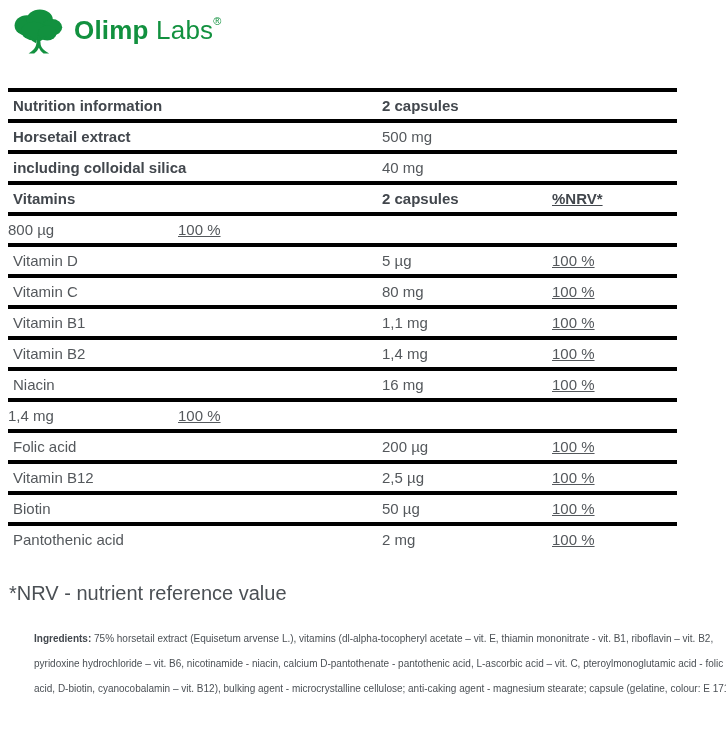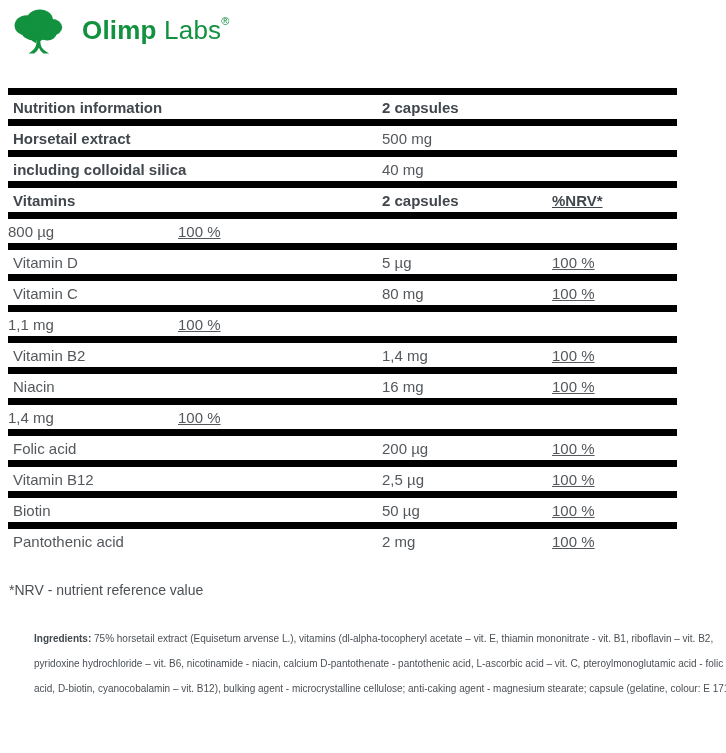--- a/index.html
+++ b/index.html
@@ -21,59 +21,58 @@
     gap: 9px;
   }
   .logo svg { display: block; }
   .logo-text {
     font-size: 26px;
     color: #12913f;
     letter-spacing: 0.2px;
     white-space: nowrap;
     line-height: 1;
     padding-bottom: 6px;
-    margin-left: 8px;
   }
   .logo-bold { font-weight: 700; }
   .logo-reg  { font-weight: 400; }
   .logo-rmark {
     font-size: 11px;
     vertical-align: 14px;
   }
 
   
   .ntable {
     position: absolute;
     top: 88px; left: 8px;
     width: 669px;
     font-size: 15px;
   }
   .nrow {
     display: flex;
     align-items: center;
     height: 31px;
-    border-top: 7px solid #000000;
+    border-top: 4px solid #000000;
     color: #54585c;
   }
   .cell-label { width: 374px; padding-left: 5px; }
   .cell-value { width: 170px; }
   .cell-nrv   { flex: 1; text-decoration: underline; }
   .nrow.header .cell-label,
   .nrow.header .cell-value,
   .nrow.header .cell-nrv,
   .nrow.bold-label .cell-label {
     font-weight: 700;
     color: #42474d;
   }
 
   
   .footnote {
     position: absolute;
     top: 582px; left: 9px;
-    font-size: 14px;
+    font-size: 20px;
     color: #4b5055;
   }
 
   
   .ingredients {
     position: absolute;
     top: 626px; left: 22px;
     width: 706px;
     font-size: 10px;
     line-height: 25px;
@@ -138,20 +137,21 @@
     <div class="cell-nrv">100 %</div>
   </div>
 
   <div class="nrow">
     <div class="cell-label">Vitamin C</div>
     <div class="cell-value">80 mg</div>
     <div class="cell-nrv">100 %</div>
   </div>
 
   <div class="nrow">
+    <div class="cell-label">Vitamin B1</div>
     <div class="cell-value">1,1 mg</div>
     <div class="cell-nrv">100 %</div>
   </div>
 
   <div class="nrow">
     <div class="cell-label">Vitamin B2</div>
     <div class="cell-value">1,4 mg</div>
     <div class="cell-nrv">100 %</div>
   </div>
 

